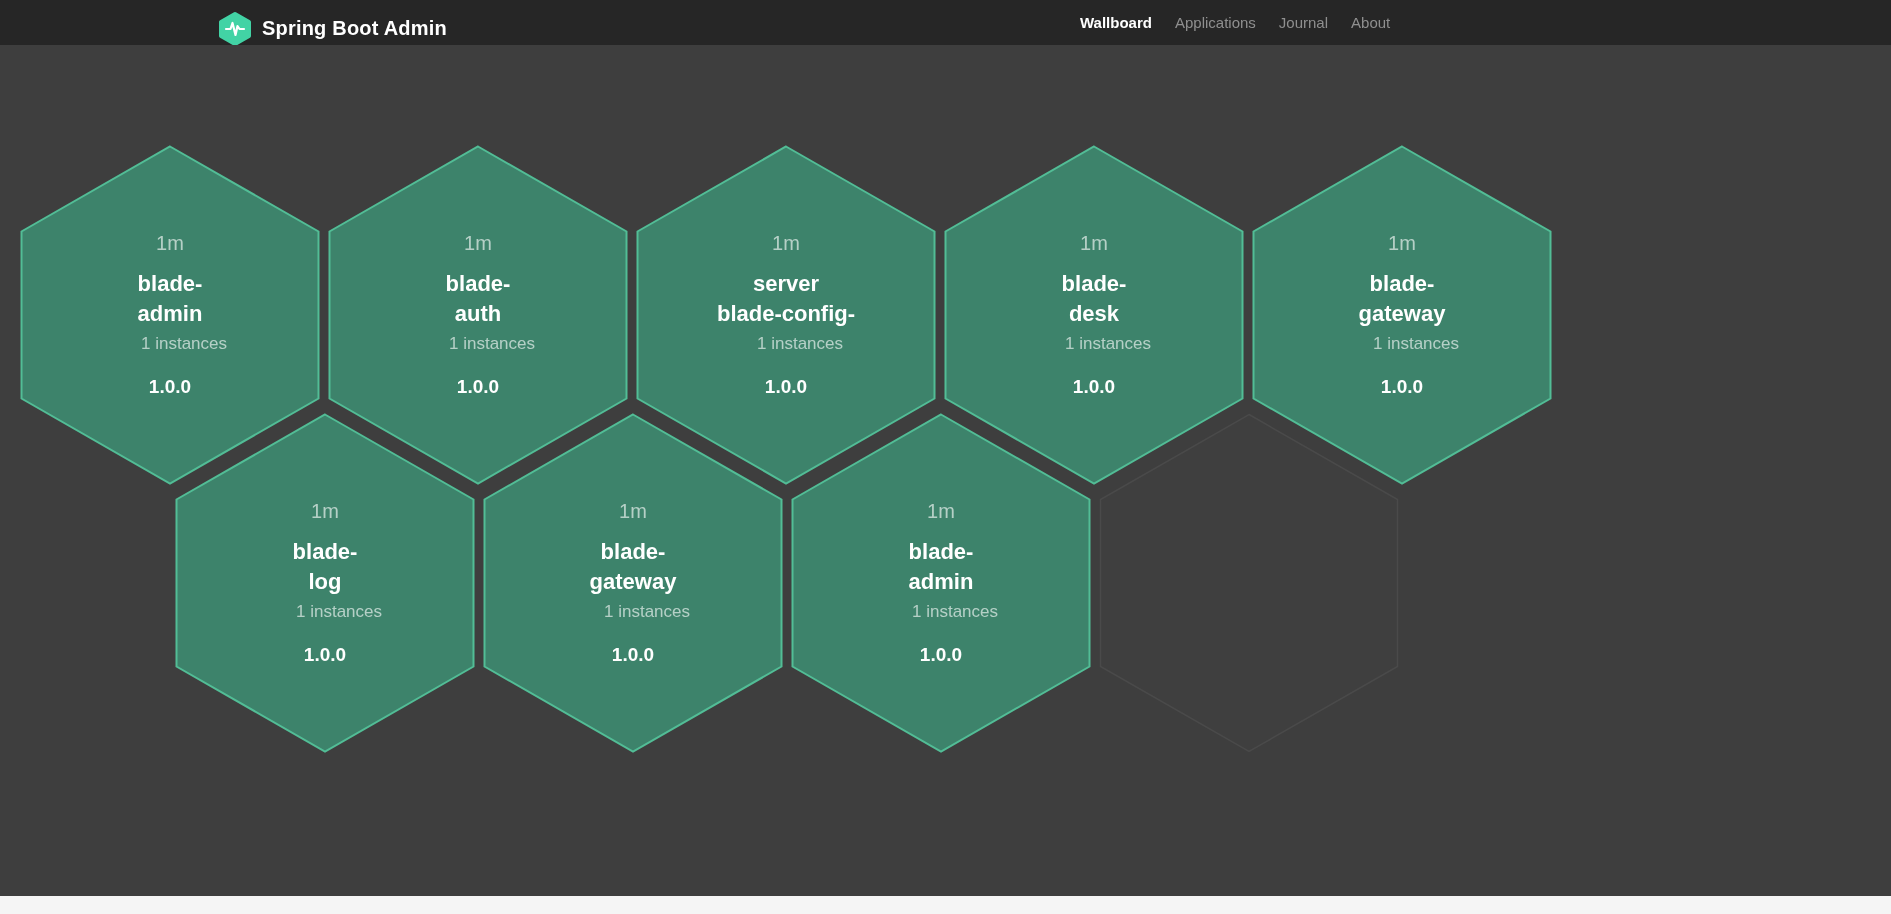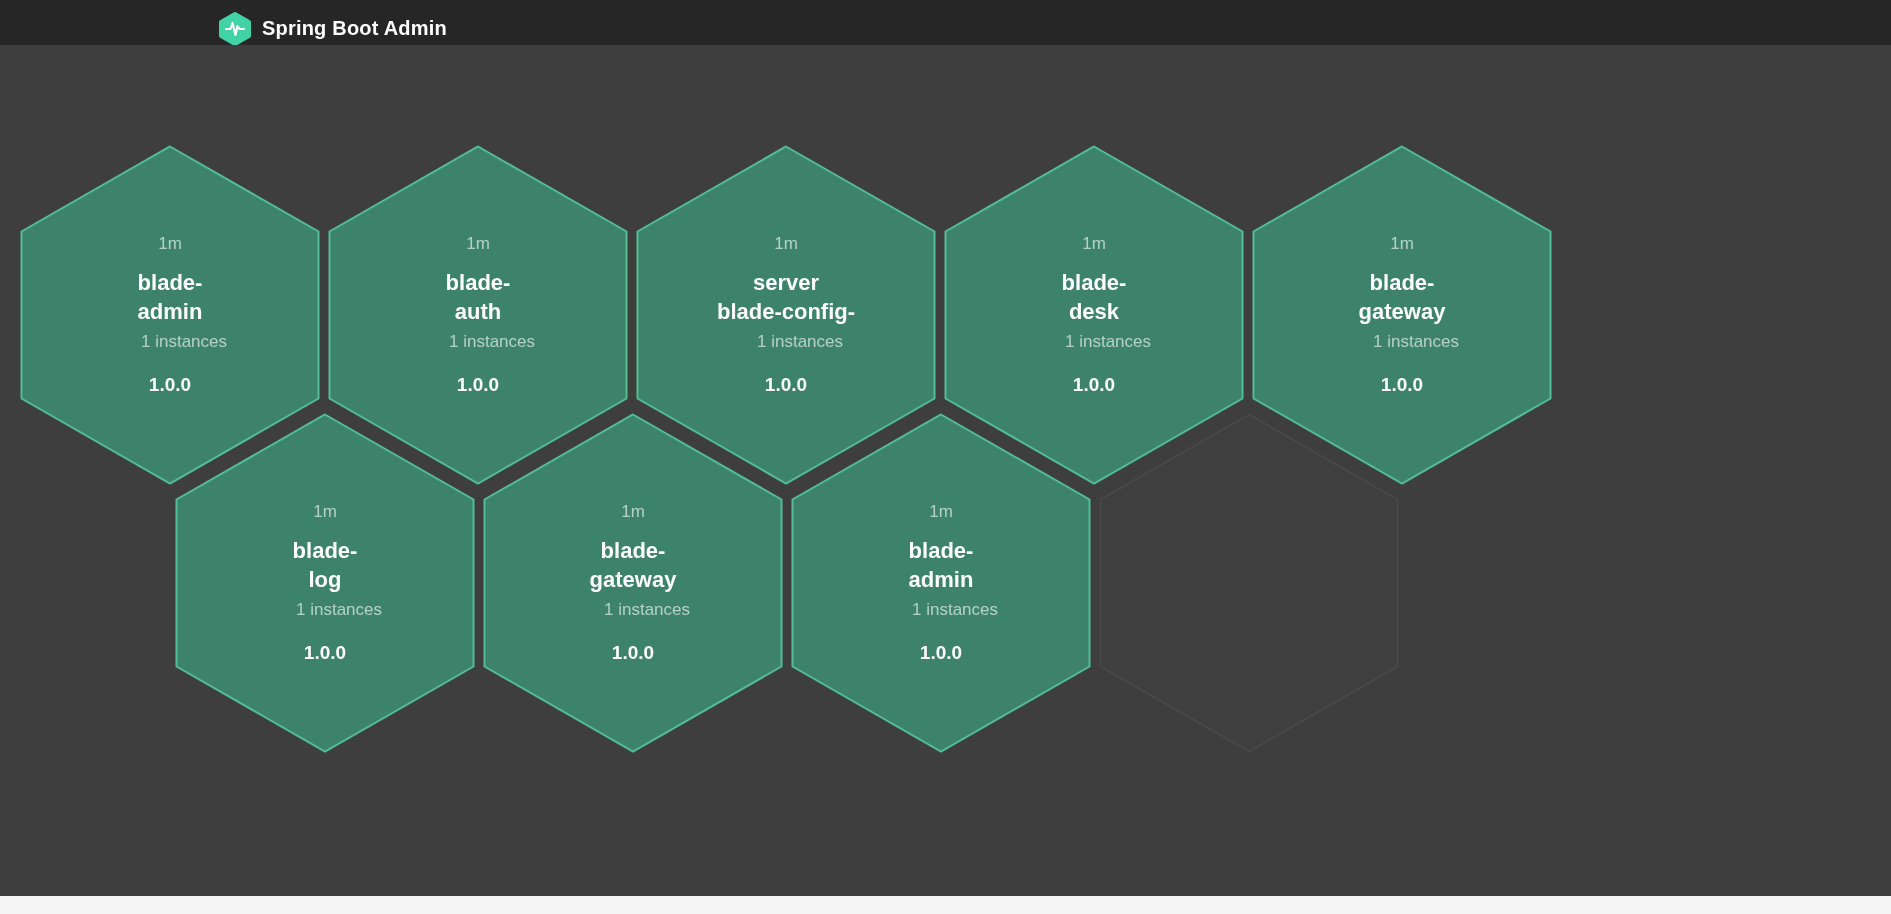--- a/index.html
+++ b/index.html
@@ -100,21 +100,21 @@
     left:0; top:0; right:0; bottom:0;
     display:flex;
     flex-direction:column;
     align-items:center;
     justify-content:center;
     text-align:center;
     color:#ffffff;
     padding:0 30px;
   }
   .hex-uptime{
-    font-size:17px;
+    font-size:20px;
     color:rgba(255,255,255,0.62);
     margin-bottom:14px;
   }
   .hex-name{
     font-size:22px;
     font-weight:700;
     line-height:1.32;
     color:#ffffff;
   }
   .hex-name span{display:block;}
@@ -141,20 +141,26 @@
 <body>
 
 <div class="header">
   <div class="brand">
     <svg width="34" height="36" viewBox="0 0 34 36">
       <polygon points="17,3 31,11 31,25 17,33 3,25 3,11" fill="#42d3a5" stroke="#42d3a5" stroke-width="4" stroke-linejoin="round"></polygon>
       <polyline points="8,18 12.5,18 14.5,12 17.5,24 19.5,15 21.5,18 26,18" fill="none" stroke="#ffffff" stroke-width="2.2" stroke-linecap="round" stroke-linejoin="round"></polyline>
     </svg>
     <span class="brand-title">Spring Boot Admin</span>
   </div>
+  <nav class="main-nav">
+      <span class="nav-item active">Wallboard</span>
+      <span class="nav-item">Applications</span>
+      <span class="nav-item">Journal</span>
+      <span class="nav-item">About</span>
+    </nav>
 </div>
 
 <div class="wallboard">
 
   <div class="hex" style="left: 20px; top: 100px;">
     <svg class="hex-svg" viewBox="0 0 300 340" preserveAspectRatio="none">
       <polygon points="150,1.5 298.5,86.5 298.5,253.5 150,338.5 1.5,253.5 1.5,86.5"></polygon>
     </svg>
     <div class="hex-content">
       <div class="hex-uptime">1m</div>

